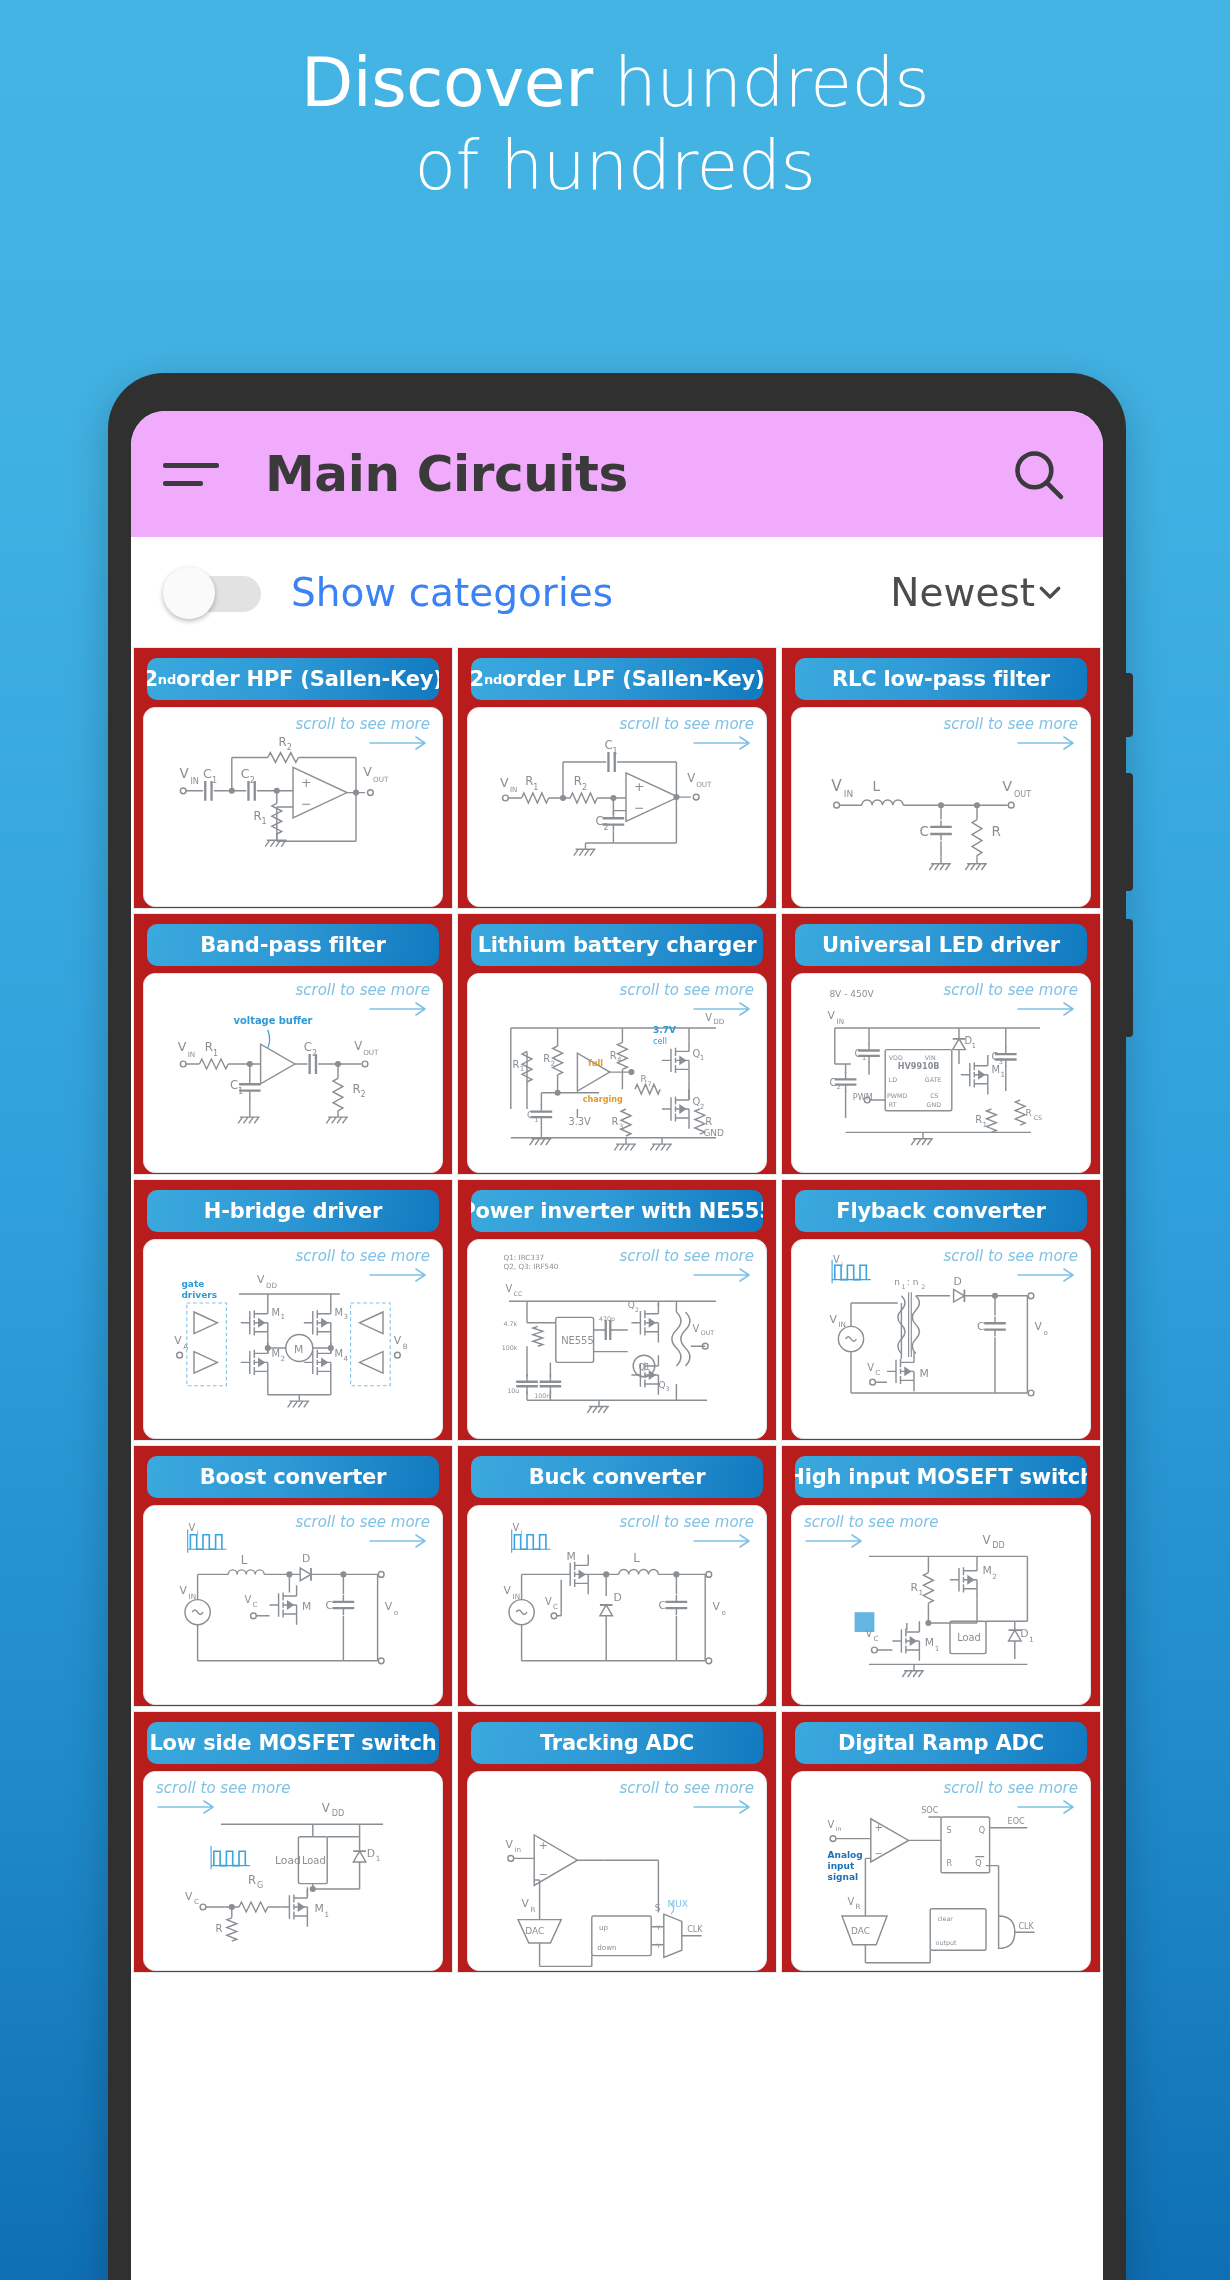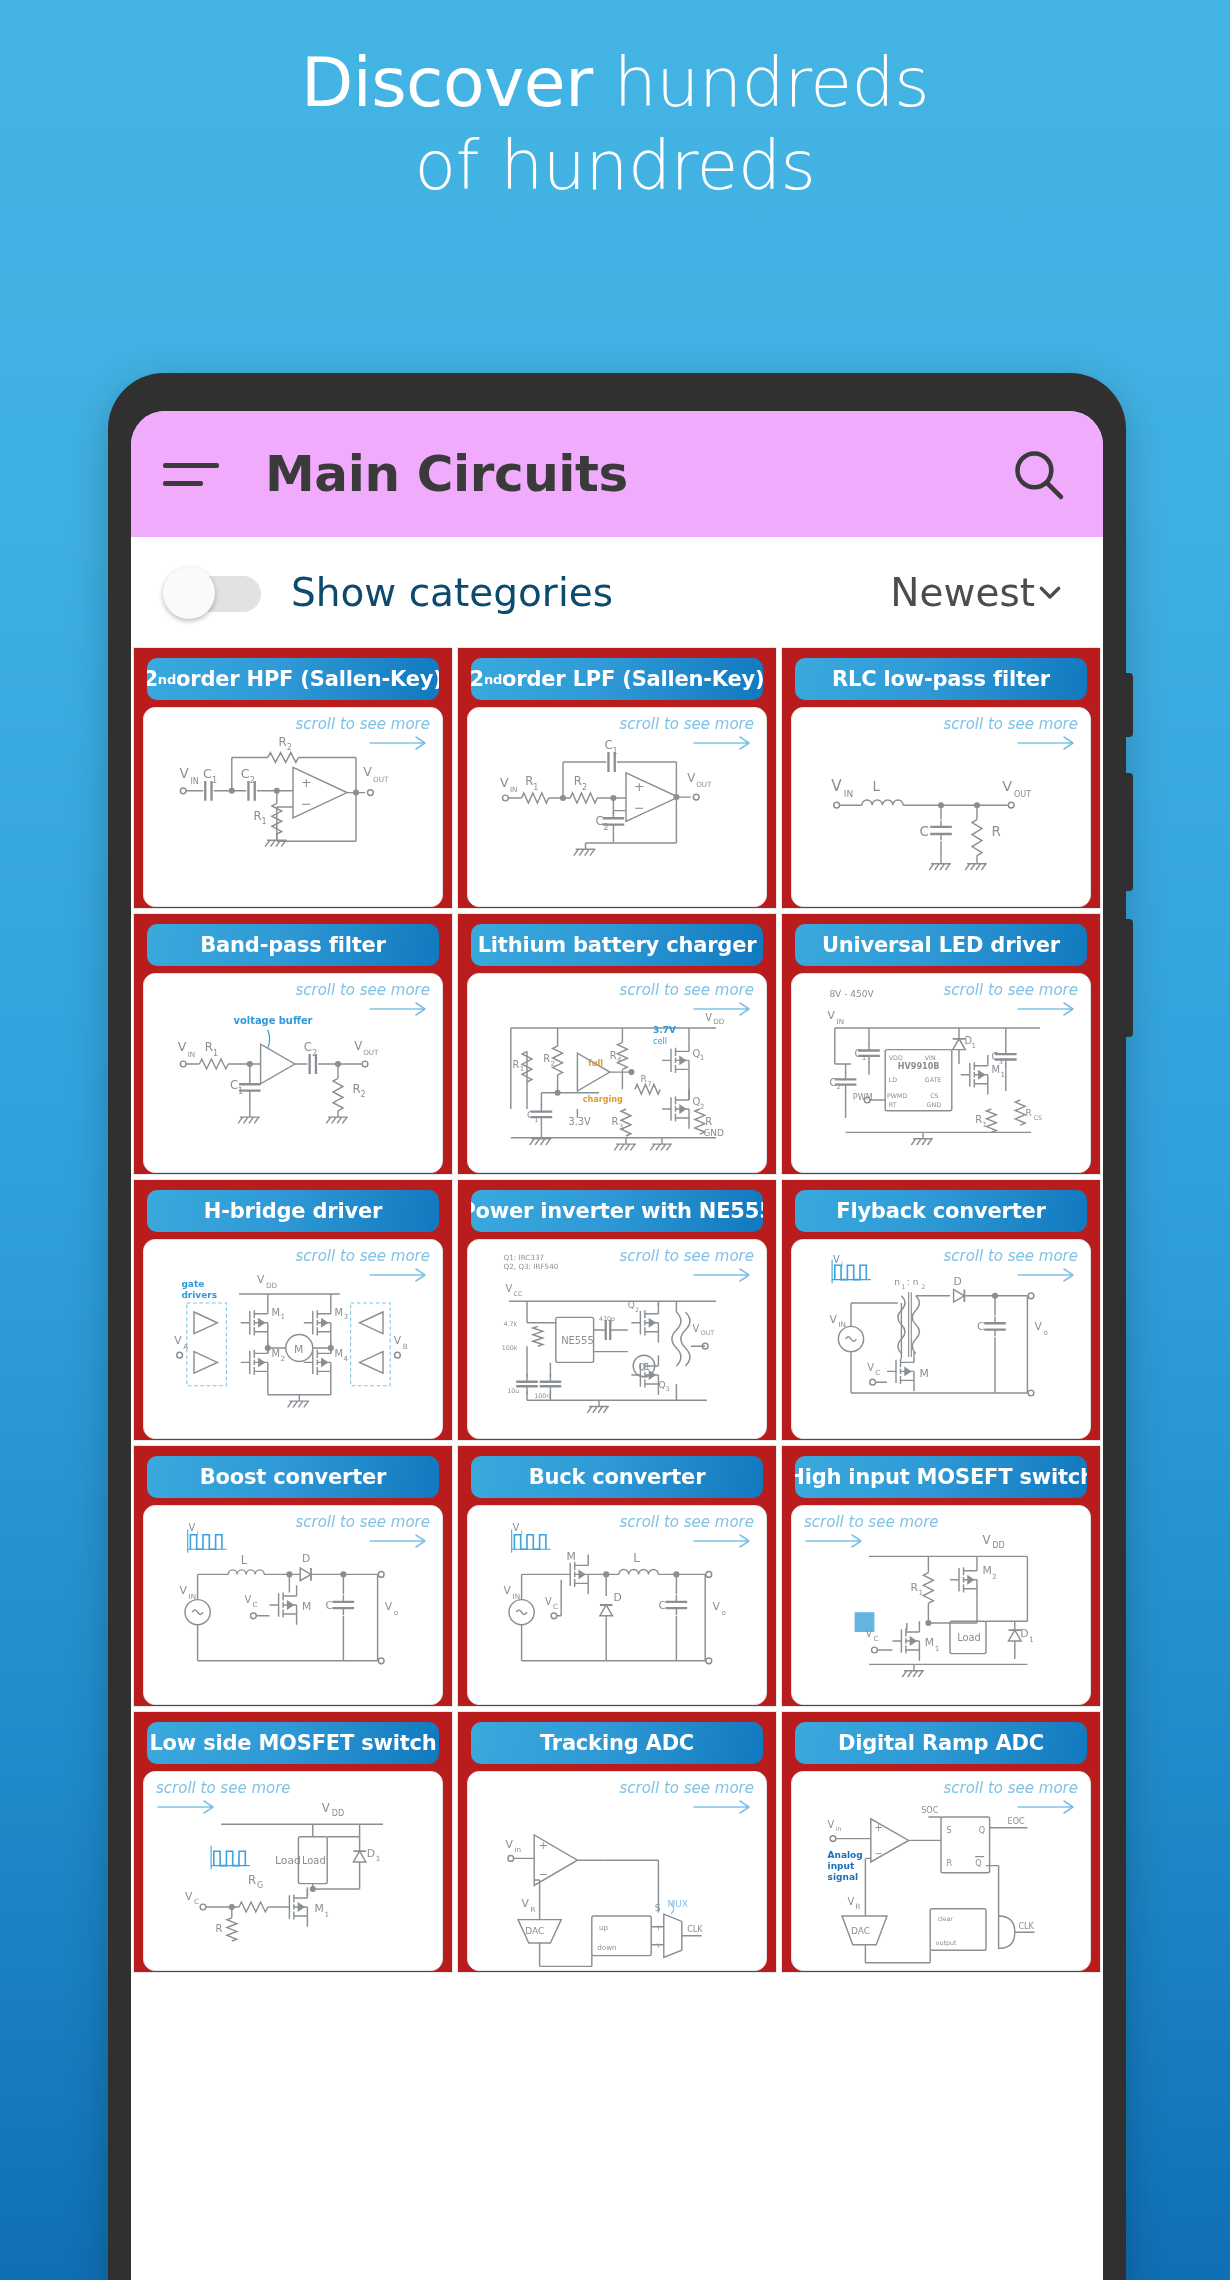--- a/index.html
+++ b/index.html
@@ -111,21 +111,21 @@
     position: absolute;
     left: 0; top: 0;
     width: 52px; height: 52px;
     background: #fafafa;
     border-radius: 50%;
     box-shadow: 0 2px 5px rgba(0,0,0,0.28);
   }
   .toggle-label {
     margin-left: 30px;
     font-size: 39px;
-    color: #0c4a6e;
+    color: #3b82f6;
     font-weight: 400;
     white-space: nowrap;
   }
   .filter-spacer { flex: 1 1 auto; }
   .sort {
     display: flex; align-items: center; gap: 0;
     cursor: pointer;
     padding-right: 4px;
   }
   .sort-label { font-size: 39px; color: #4c4c4c; white-space: nowrap; }

